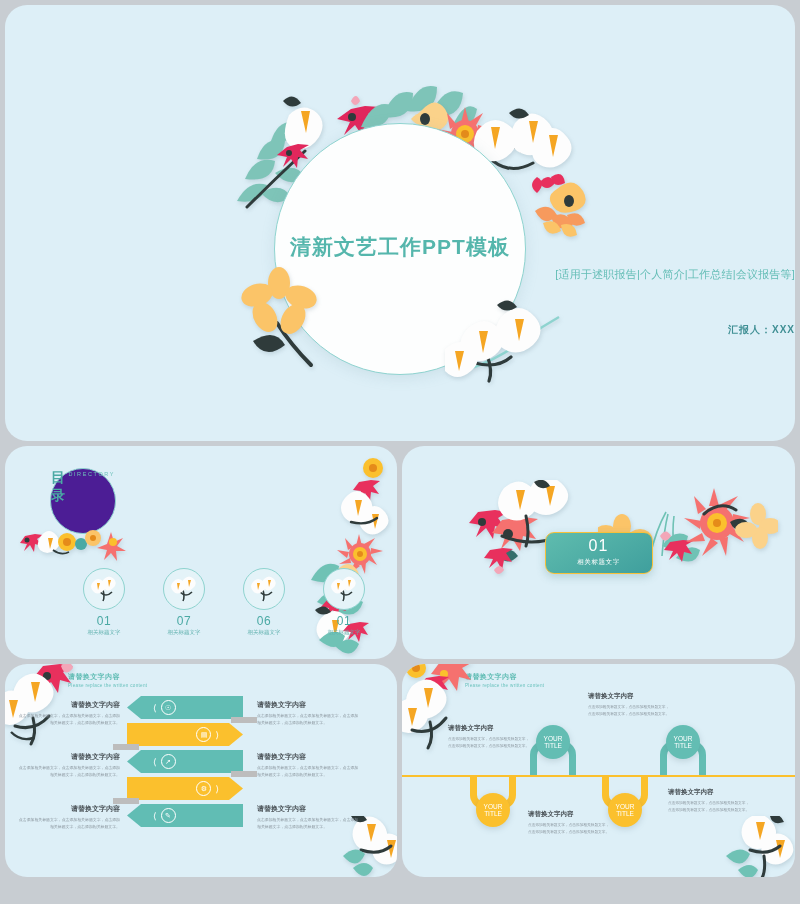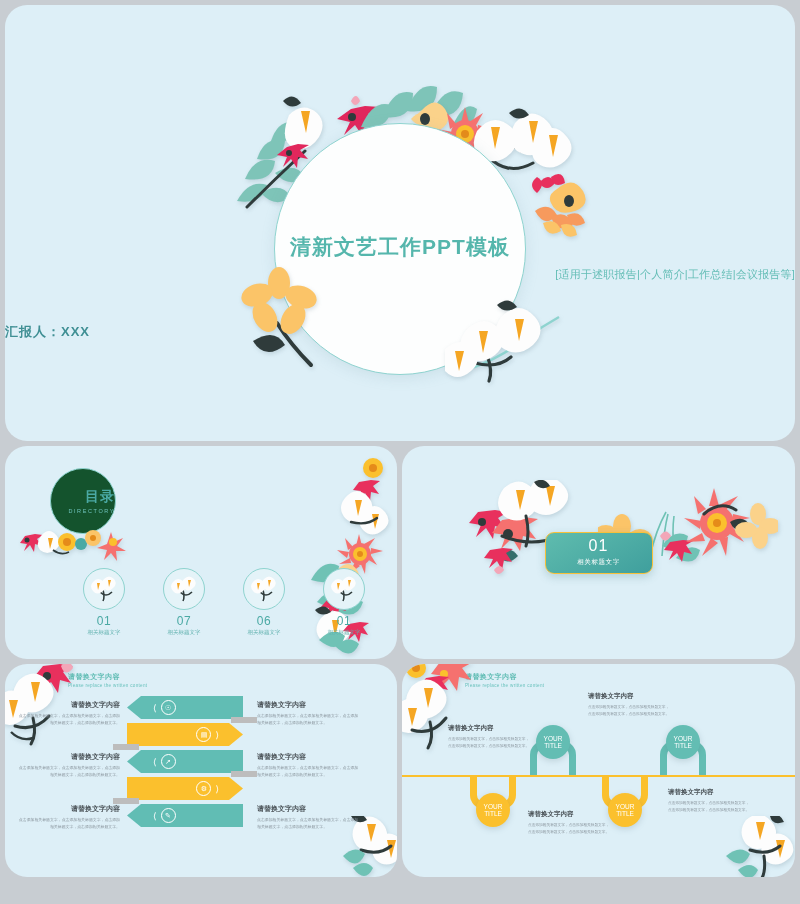--- a/index.html
+++ b/index.html
@@ -29,29 +29,29 @@
   }
   .title-main{
     position:absolute;left:0;right:0;top:228px;text-align:center;
     font-size:21px;font-weight:bold;color:#55b6ac;letter-spacing:1px;
   }
   .title-sub{
     position:absolute;left:0;right:0;top:262px;text-align:right;
     font-size:11px;color:#64bdb6;letter-spacing:.2px;
   }
   .title-rep{
-    position:absolute;left:0;right:0;top:318px;text-align:left;
-    font-size:13px;font-weight:bold;color:#3f8f94;letter-spacing:1px;
+    position:absolute;left:0;right:0;top:318px;text-align:right;
+    font-size:10px;font-weight:bold;color:#3f8f94;letter-spacing:1px;
   }
   
   .s-dir{width:392px;height:213px;}
   .dir-circle{
     position:absolute;left:45px;top:22px;width:64px;height:64px;
-    border-radius:50%;background:#14532d;border:1.4px solid #8ed3cf;
-    display:flex;flex-direction:column;align-items:flex-end;justify-content:center;
+    border-radius:50%;background:#4c1d95;border:1.4px solid #8ed3cf;
+    display:flex;align-items:flex-start;justify-content:center;
   }
   .dir-cn{font-size:14px;color:#4aa9a4;font-weight:bold;letter-spacing:1px;}
   .dir-en{font-size:5.5px;color:#6dc0ba;letter-spacing:1.6px;margin-top:2px;}
   .dir-items{
     position:absolute;left:78px;top:122px;display:flex;gap:38px;
   }
   .dir-item{width:42px;text-align:center;}
   .dir-ico{
     width:42px;height:42px;border-radius:50%;
     border:1.2px solid #8ed3cf;background:#e4f3f8;

